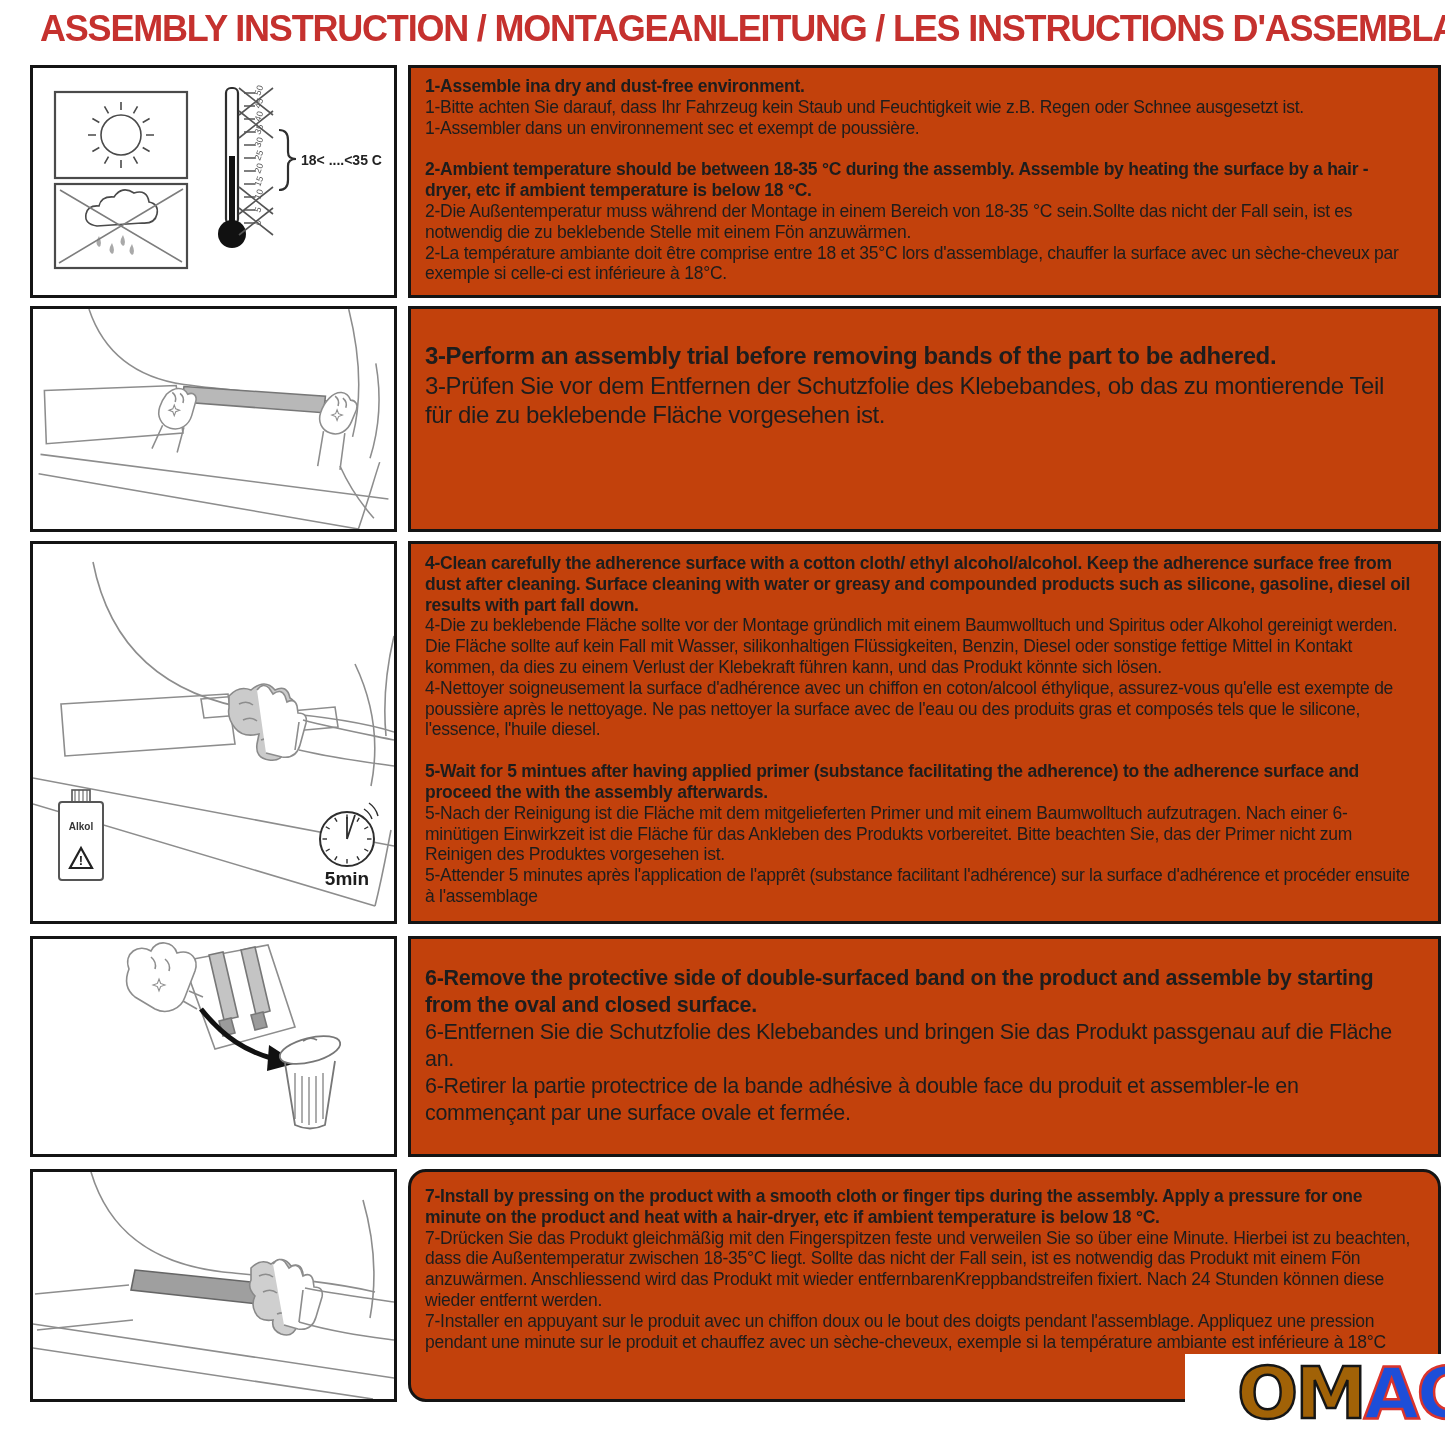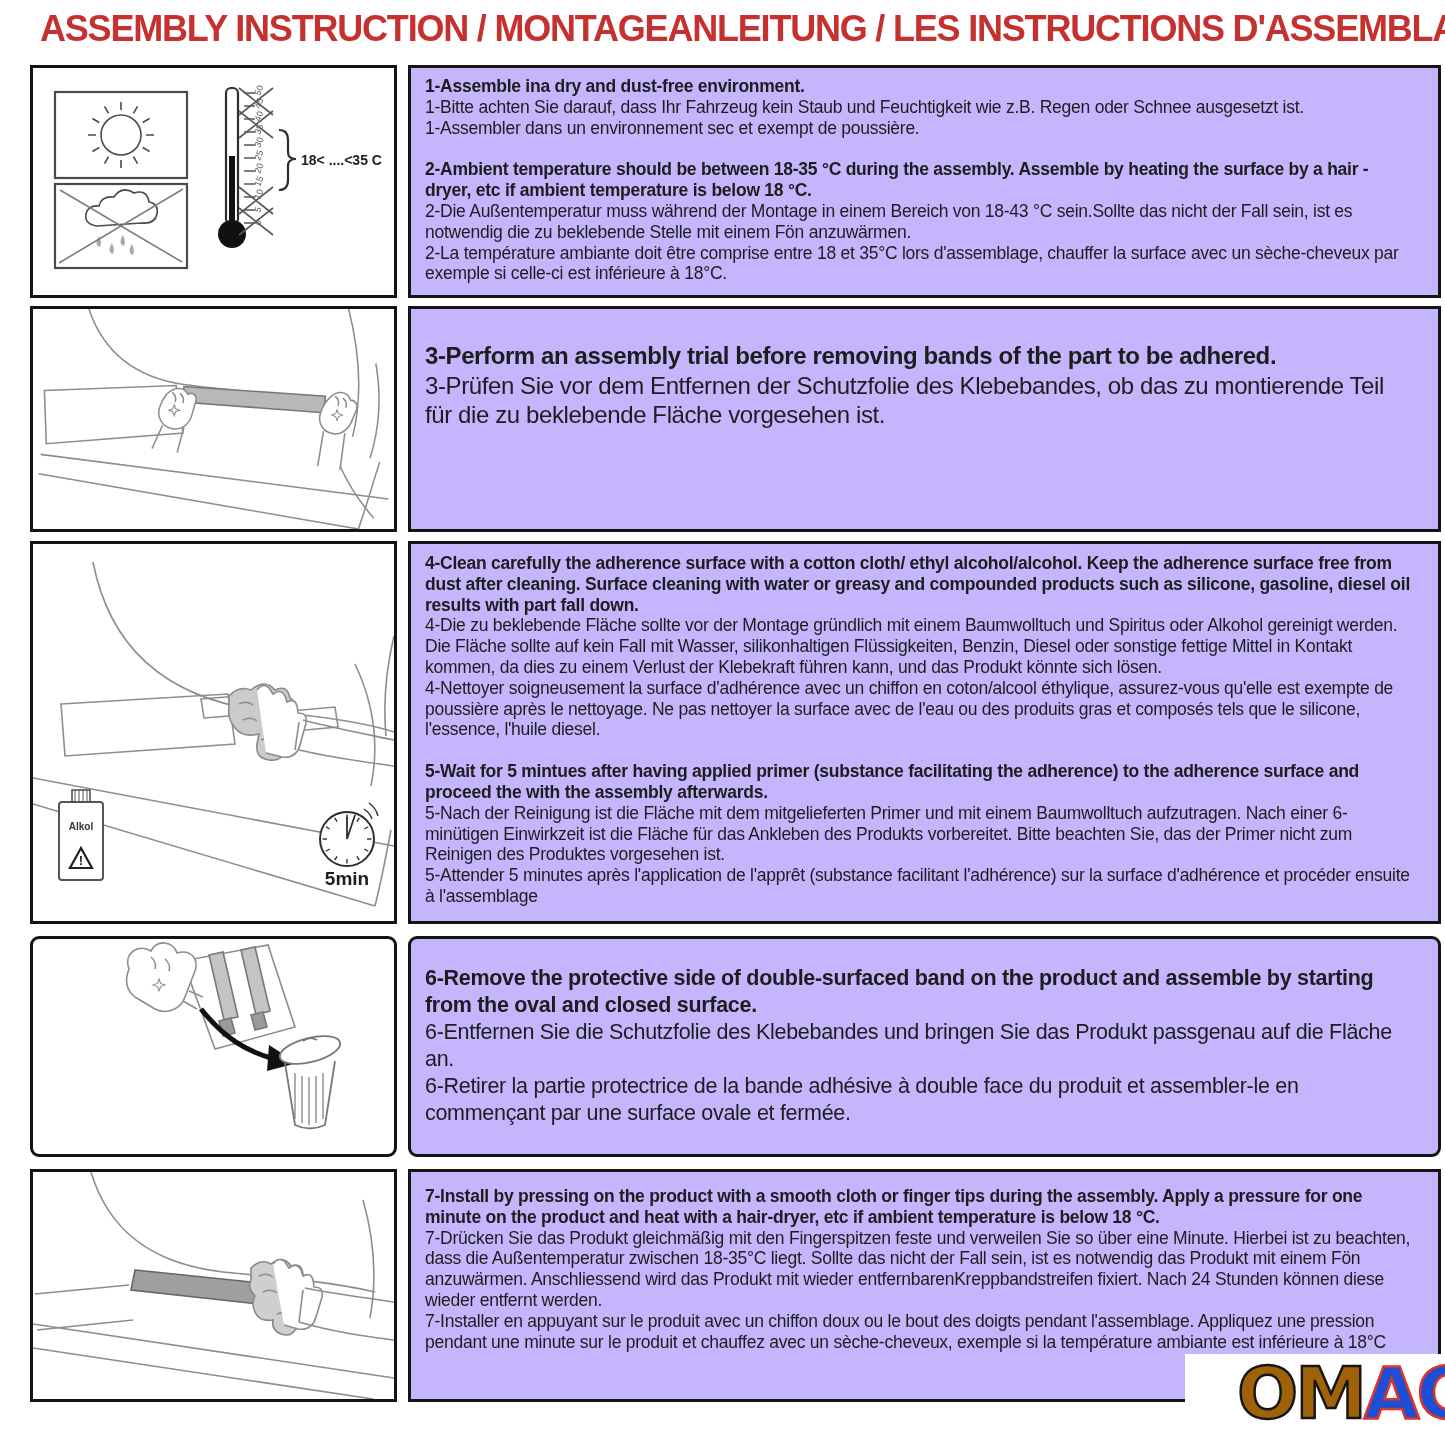--- a/index.html
+++ b/index.html
@@ -11,33 +11,33 @@
     position:absolute;left:40px;top:8px;width:1400px;
     font-size:36px;font-weight:800;letter-spacing:-1.2px;color:#c5312e;
     white-space:nowrap;
   }
   .lbox{
     position:absolute;left:30px;width:367px;border:3px solid #141414;
     box-sizing:border-box;background:#fff;overflow:hidden;
   }
   .rbox{
     position:absolute;left:408px;width:1033px;border:3px solid #141414;
-    box-sizing:border-box;background:#c4b5fd;overflow:hidden;
+    box-sizing:border-box;background:#c2410c;overflow:hidden;
   }
   .r1{top:65px;height:233px;}
   .r2{top:306px;height:226px;}
   .r3{top:541px;height:383px;}
-  .r4{top:936px;height:221px;border-radius:9px;}
+  .r4{top:936px;height:221px;}
   .r5{top:1169px;height:233px;}
   .rbox{padding:10px 24px 0 14px;}
   .rbox.r1{padding-top:8px;}
   .rbox.r2{padding-top:32px;}
   .rbox.r3{padding-top:9px;}
   .rbox.r4{padding-top:26px;}
-  .rbox.r5{padding-top:14px;}
+  .rbox.r5{padding-top:14px;border-radius:18px;}
   .t{font-size:17.5px;line-height:20.8px;letter-spacing:-0.25px;margin:0;}
   .b{font-weight:700;}
   .gap{height:21px;}
   .big{font-size:24px;line-height:29.5px;letter-spacing:-0.4px;margin:0;}
   .med{font-size:21.5px;line-height:27px;letter-spacing:-0.3px;margin:0;}
   .lbox svg{display:block;width:100%;height:100%;}
   .logo{
     position:absolute;left:1185px;top:1354px;z-index:5;background:#fff;
     padding:2px 4px 2px 16px;font-size:72px;line-height:74px;font-weight:800;
     letter-spacing:-3px;font-family:"DejaVu Sans", sans-serif;white-space:nowrap;
@@ -93,21 +93,21 @@
       <text x="268" y="97" font-size="14" font-weight="bold" fill="#222">18&lt; ....&lt;35 C</text>
     </g>
   </svg>
 </div>
 <div class="rbox r1">
   <p class="t b">1-Assemble ina dry and dust-free environment.</p>
   <p class="t">1-Bitte achten Sie darauf, dass Ihr Fahrzeug kein Staub und Feuchtigkeit wie z.B. Regen oder Schnee ausgesetzt ist.</p>
   <p class="t">1-Assembler dans un environnement sec et exempt de poussière.</p>
   <div class="gap"></div>
   <p class="t b">2-Ambient temperature should be between 18-35 °C  during the assembly. Assemble by heating the surface by a hair -dryer, etc if ambient temperature is below 18 °C.</p>
-  <p class="t">2-Die Außentemperatur muss während der Montage in einem Bereich von 18-43 °C  sein.Sollte das nicht der Fall sein, ist es notwendig die zu beklebende Stelle mit einem Fön anzuwärmen.</p>
+  <p class="t">2-Die Außentemperatur muss während der Montage in einem Bereich von 18-35 °C  sein.Sollte das nicht der Fall sein, ist es notwendig die zu beklebende Stelle mit einem Fön anzuwärmen.</p>
   <p class="t">2-La température ambiante doit être comprise entre 18 et 35°C lors d'assemblage, chauffer la surface avec un sèche-cheveux par exemple si celle-ci est inférieure à 18°C.</p>
 </div>
 
 <div class="lbox r2">
   <svg viewBox="0 0 361 227">
     <g fill="none" stroke="#8d8d8d" stroke-width="1.6">
       <path d="M52 0 C66 42 96 70 150 78 C210 86 262 88 304 96"></path>
       <path d="M320 0 C332 48 334 92 324 132"></path>
       <path d="M348 56 C354 90 352 122 342 154"></path>
       <path d="M6 84 L142 79 L149 128 L8 139 Z"></path>

